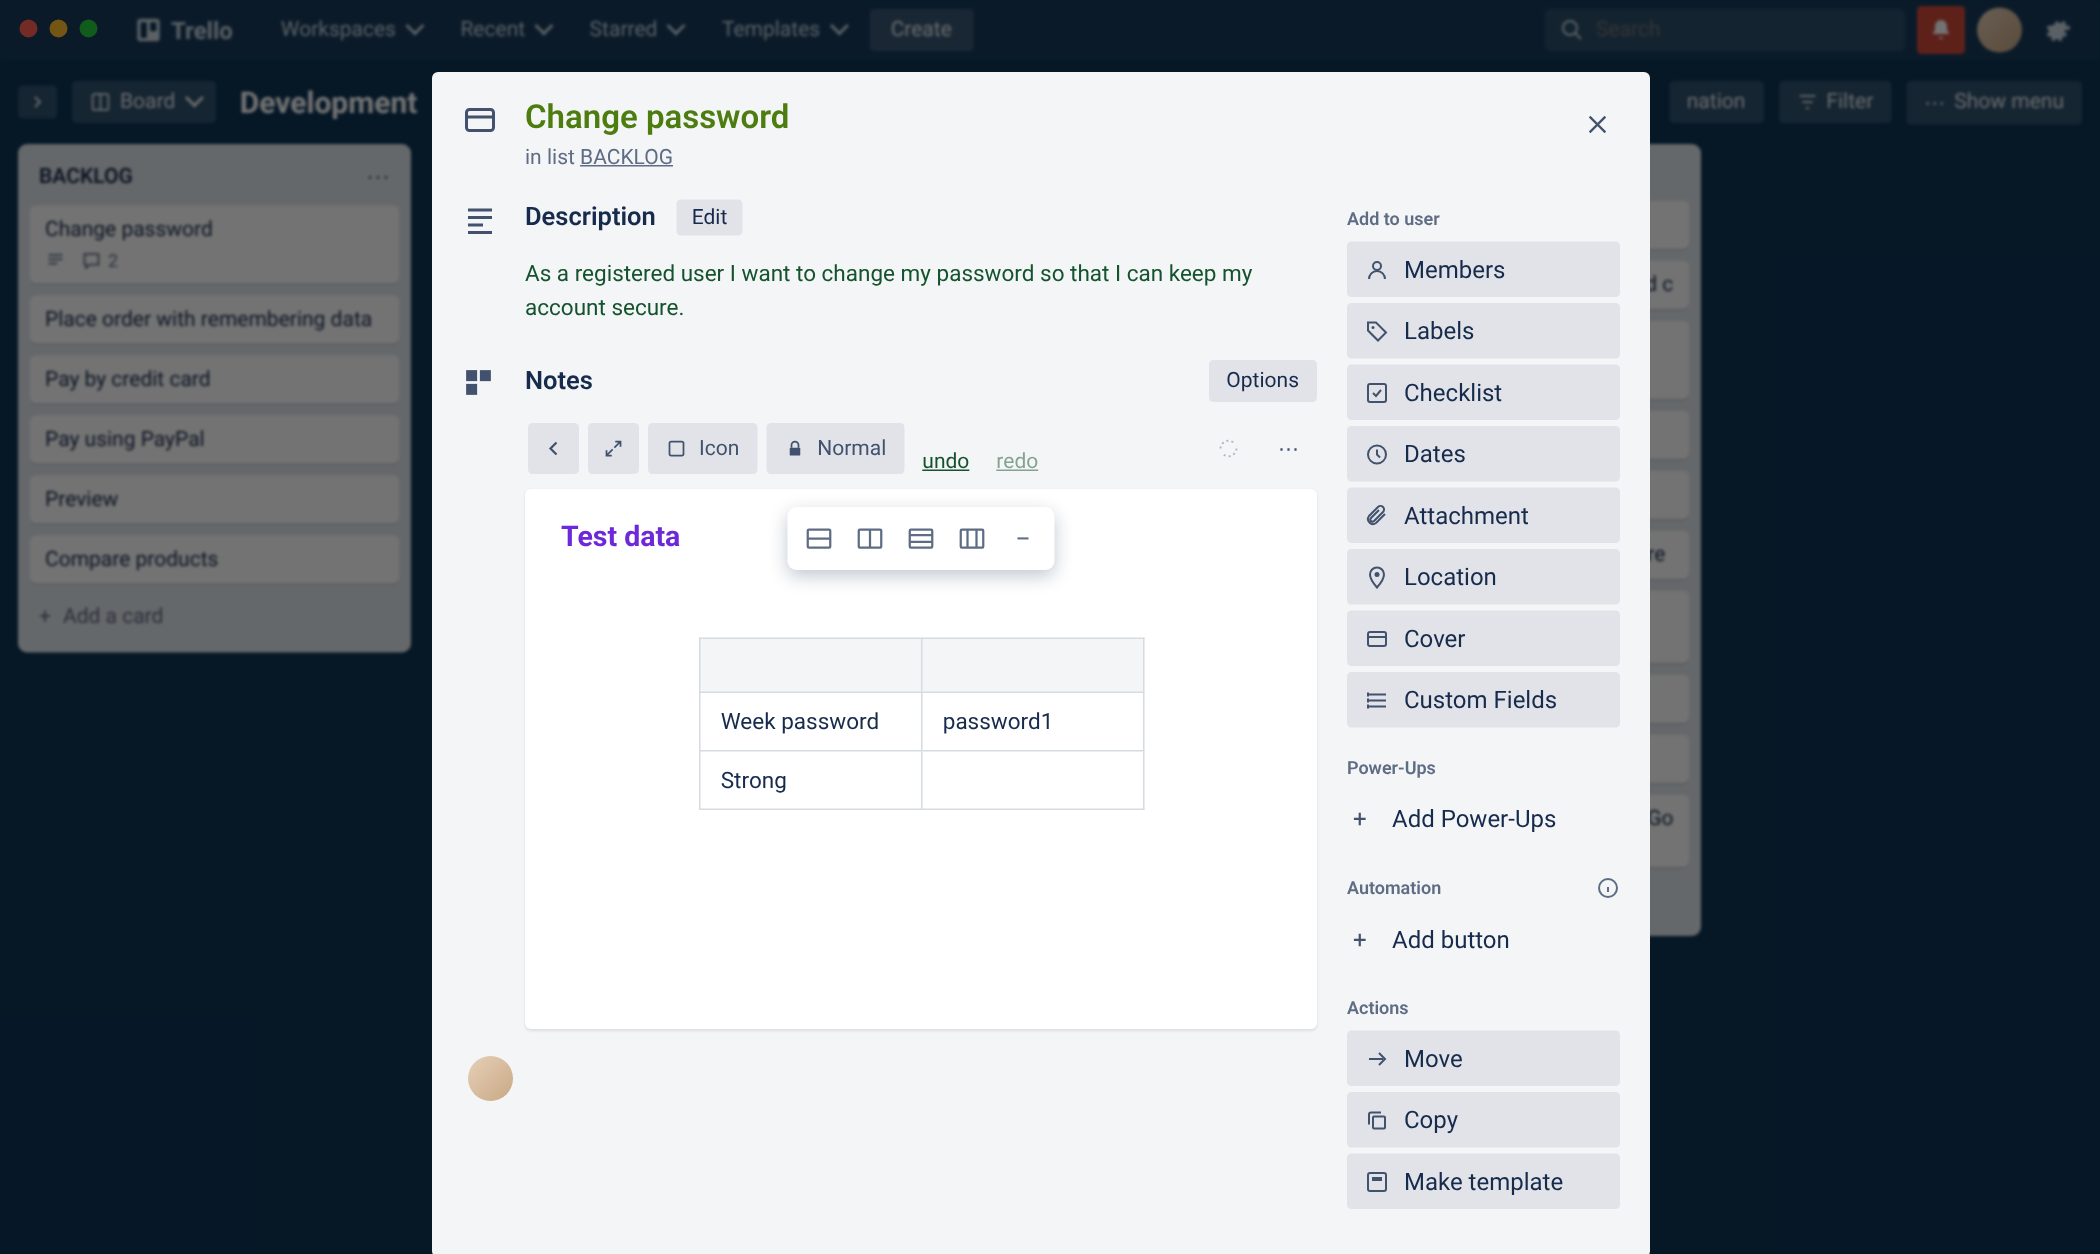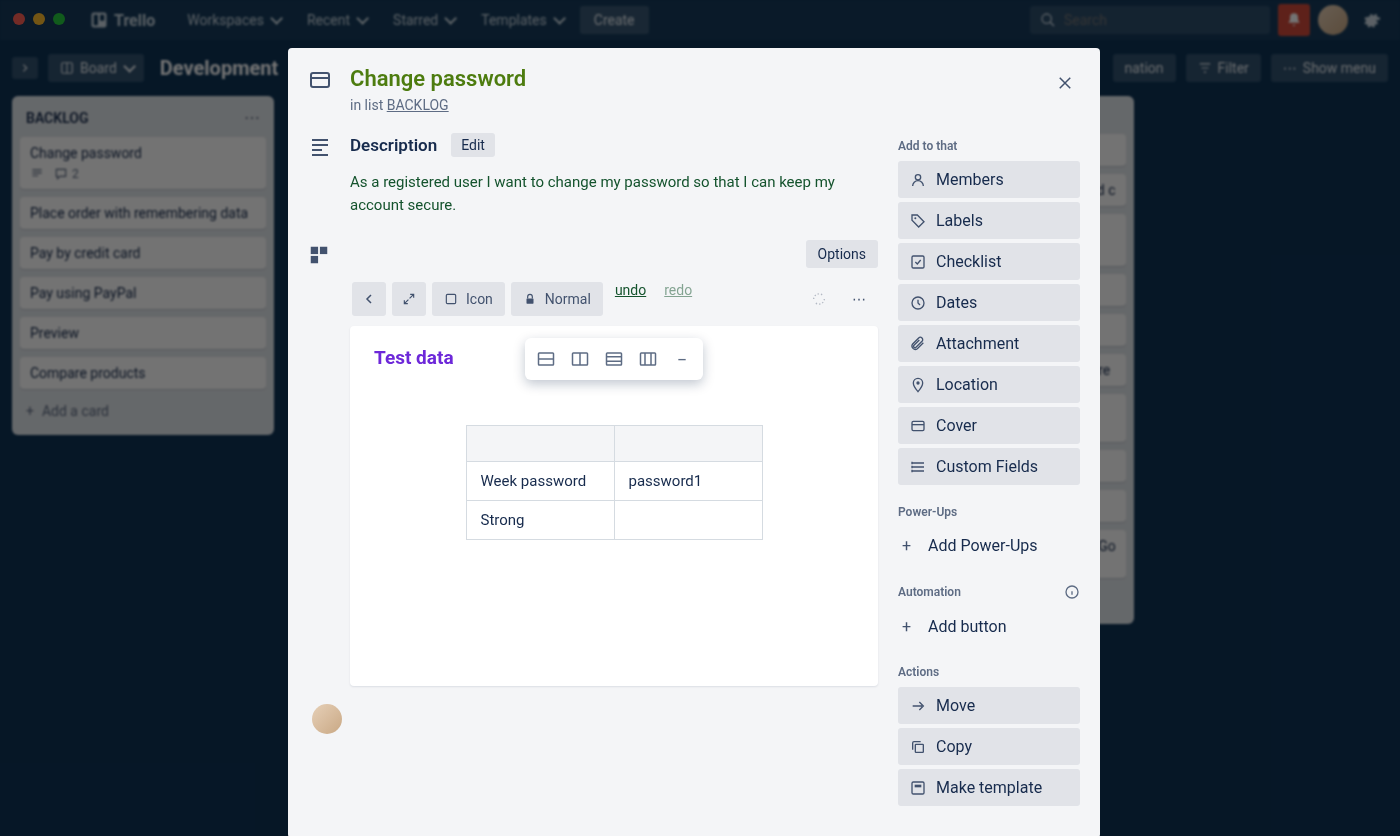--- a/index.html
+++ b/index.html
@@ -48,21 +48,21 @@
 .m-main { flex: 1; }
 .m-sidebar { width: 182px; }
 .m-section { display: flex; gap: 16px; margin-bottom: 24px; }
 .m-section .icon { width: 26px; color: #42526e; padding-top: 2px; flex-shrink: 0; }
 .m-section-content { flex: 1; }
 .m-section-title { font-size: 17px; font-weight: 600; color: #172b4d; display: flex; align-items: center; gap: 14px; }
 .edit-link { background: rgba(9,30,66,0.08); padding: 4px 10px; border-radius: 3px; font-size: 14px; font-weight: 400; cursor: pointer; color: #172b4d; }
 .desc-text { margin-top: 14px; font-size: 15px; color: #14532d; line-height: 1.5; }
 .options-btn { margin-left: auto; background: rgba(9,30,66,0.08); padding: 6px 12px; border-radius: 3px; font-size: 14px; cursor: pointer; color: #172b4d; }
 
-.notes-toolbar { display: flex; align-items: flex-start; gap: 6px; margin-top: 14px; padding: 0 2px; }
+.notes-toolbar { display: flex; align-items: flex-end; gap: 6px; margin-top: 14px; padding: 0 2px; }
 .ntb-btn { background: rgba(9,30,66,0.08); border-radius: 3px; padding: 8px; min-width: 34px; height: 34px; display: flex; align-items: center; justify-content: center; cursor: pointer; color: #42526e; font-size: 14px; }
 .ntb-btn.with-text { padding: 8px 12px; gap: 8px; }
 .ntb-link { color: #14532d; text-decoration: underline; font-size: 14px; cursor: pointer; margin: 0 6px; }
 .notes-canvas { background: #fff; border-radius: 4px; margin-top: 10px; padding: 20px 24px; min-height: 360px; box-shadow: 0 1px 2px rgba(9,30,66,0.1); position: relative; }
 .notes-heading { font-size: 19px; font-weight: 700; color: #6d28d9; margin-bottom: 20px; }
 .float-toolbar { position: absolute; top: 12px; left: 50%; transform: translateX(-50%); background: #fff; border-radius: 6px; box-shadow: 0 4px 12px rgba(9,30,66,0.25); padding: 6px; display: flex; gap: 4px; }
 .ft-btn { width: 30px; height: 30px; display: flex; align-items: center; justify-content: center; color: #5e6c84; cursor: pointer; border-radius: 3px; }
 .note-table { border-collapse: collapse; margin: 56px auto 0; }
 .note-table td { border: 1px solid #d5dbe1; padding: 10px 14px; min-width: 148px; height: 36px; font-size: 15px; color: #172b4d; }
 .note-table tr:first-child td { background: #f4f5f7; }
@@ -283,20 +283,21 @@
 
         <div class="m-section" style="flex-direction:column;gap:0">
           <div style="display:flex;gap:16px;align-items:center;width:100%">
             <div class="icon">
               <svg width="22" height="22" viewBox="0 0 24 24">
                   <rect x="3" y="3" width="8" height="8" fill="#42526e"></rect>
                   <rect x="13" y="3" width="8" height="8" fill="#42526e"></rect>
                   <rect x="3" y="13" width="8" height="8" fill="#42526e"></rect>
                 </svg>
             </div>
+            <span class="m-section-title" style="flex:1">Notes</span>
             <span class="options-btn">Options</span>
           </div>
 
           <div style="margin-left:42px">
             <div class="notes-toolbar">
               <div class="ntb-btn">
                   <svg width="12" height="12" viewBox="0 0 24 24">
                     <path d="M16 4l-8 8 8 8" fill="none" stroke="#42526e" stroke-width="3"></path>
                   </svg>
                 </div>
@@ -383,21 +384,21 @@
         </div>
 
         <div style="margin-left:4px;margin-top:-6px">
           <div style="width:30px;height:30px;border-radius:50%;background:linear-gradient(135deg,#e6d0b8,#c9a884)"></div>
         </div>
 
       </div>
 
       <div class="m-sidebar">
         <div class="sb-group">
-          <div class="sb-label">Add to that</div>
+          <div class="sb-label">Add to user</div>
           <div class="sb-btn">
               <span class="sb-icon">
                 <svg width="16" height="16" viewBox="0 0 24 24">
                   <circle cx="12" cy="8" r="4" fill="none" stroke="#42526e" stroke-width="2"></circle>
                   <path d="M4 21a8 8 0 0116 0" fill="none" stroke="#42526e" stroke-width="2"></path>
                 </svg>
               </span>
               <span>Members</span>
             </div>
           <div class="sb-btn">

